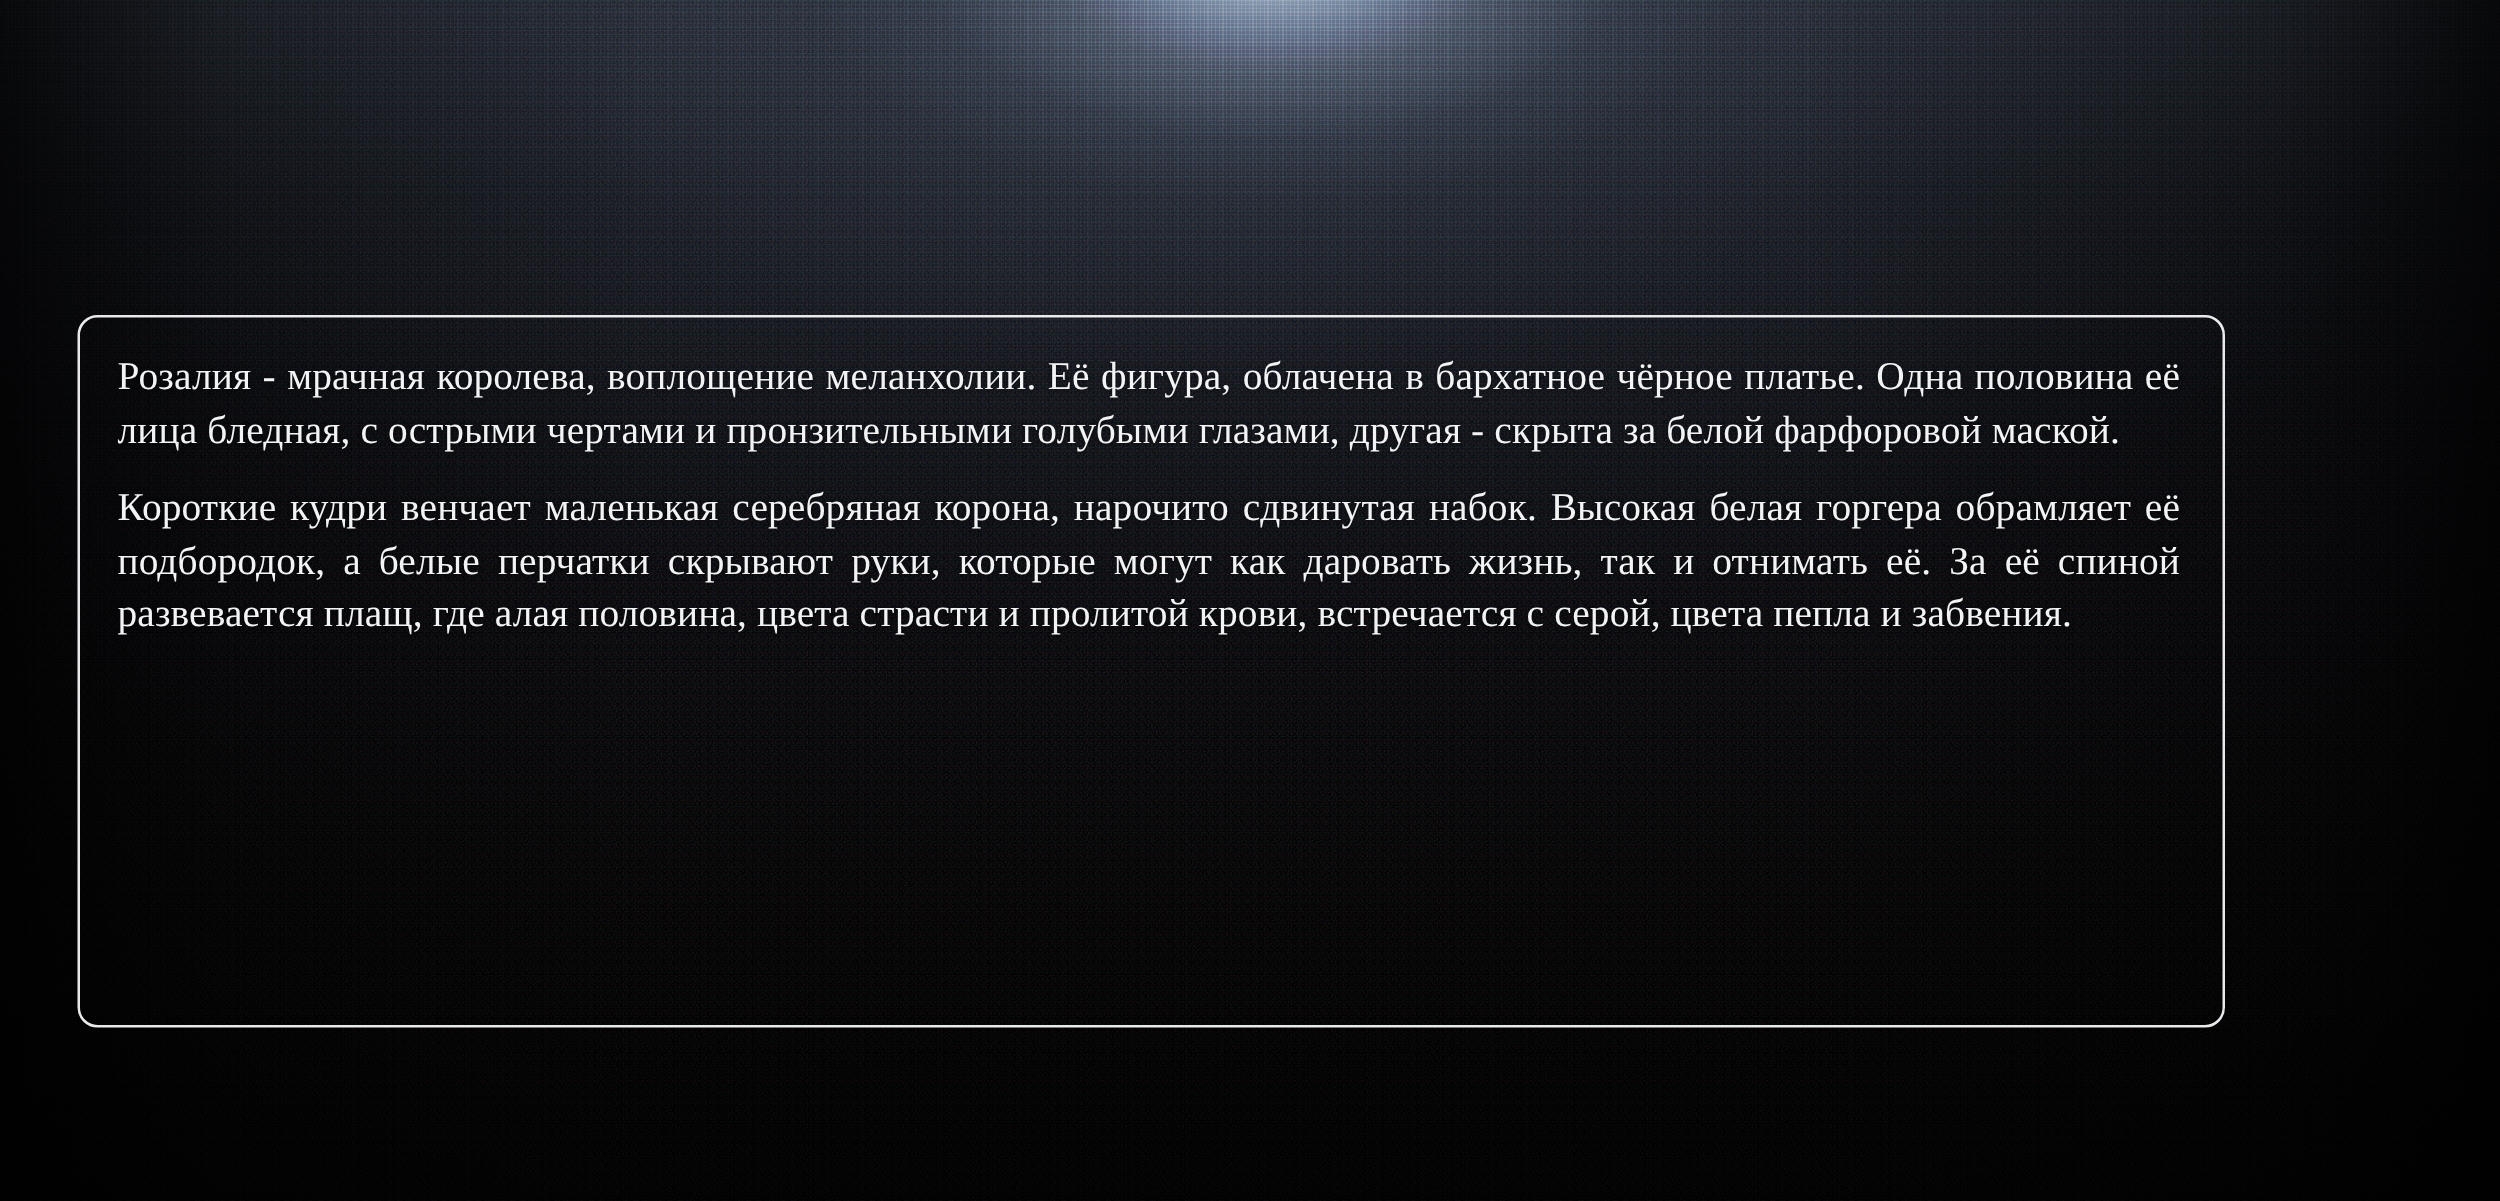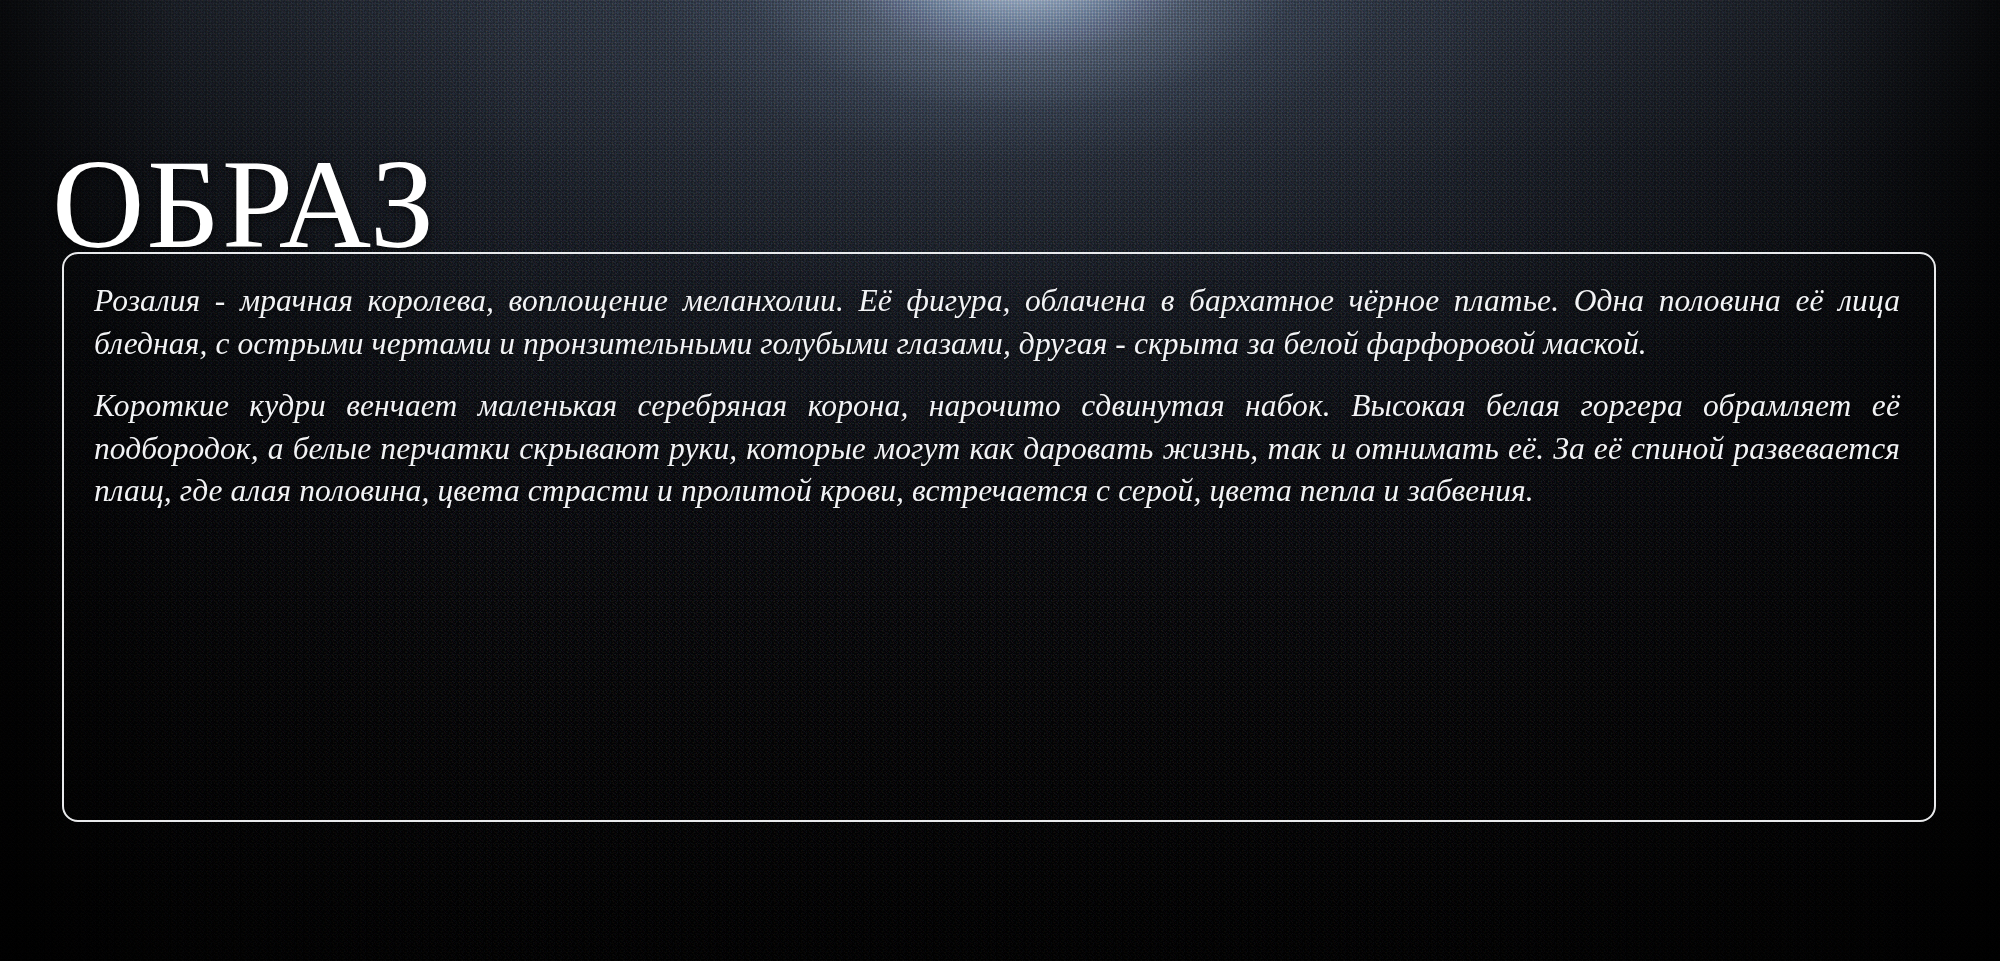--- a/index.html
+++ b/index.html
@@ -112,27 +112,26 @@
     font-weight: 400;
     white-space: nowrap;
     text-shadow: 0 2px 10px rgba(0,0,0,0.65);
   }
 
   
   .content-box {
     position: absolute;
     left: 62px;
     top: 252px;
-    width: 1874px;
+    width: 1718px;
     height: 570px;
     box-sizing: border-box;
     border: 2px solid #e9eaec;
     border-radius: 16px;
     padding: 26px 34px 26px 30px;
-    font-style: italic;
   }
 
   .para {
     color: #f2f3f5;
     font-family: "Liberation Serif", "DejaVu Serif", serif;
     font-size: 31.5px;
     line-height: 42.5px;
     text-align: justify;
     text-justify: inter-word;
     margin: 0;
@@ -149,20 +148,19 @@
 </head>
 <body>
 
 <div class="slide">
 
   <div class="bg-base"></div>
   <div class="bg-noise"></div>
   <div class="bg-speckle"></div>
   <div class="bg-vignette"></div>
 
-  <h1 class="title">ОБРАЗ</h1>
 
   <div class="content-box">
     <p class="para">Розалия - мрачная королева, воплощение меланхолии. Её фигура, облачена в бархатное чёрное платье. Одна половина её лица бледная, с острыми чертами и пронзительными голубыми глазами, другая - скрыта за белой фарфоровой маской.</p>
     <p class="para">Короткие кудри венчает маленькая серебряная корона, нарочито сдвинутая набок. Высокая белая горгера обрамляет её подбородок, а белые перчатки скрывают руки, которые могут как даровать жизнь, так и отнимать её. За её спиной развевается плащ, где алая половина, цвета страсти и пролитой крови, встречается с серой, цвета пепла и забвения.</p>
   </div>
 
 </div>
 
 </body></html>

